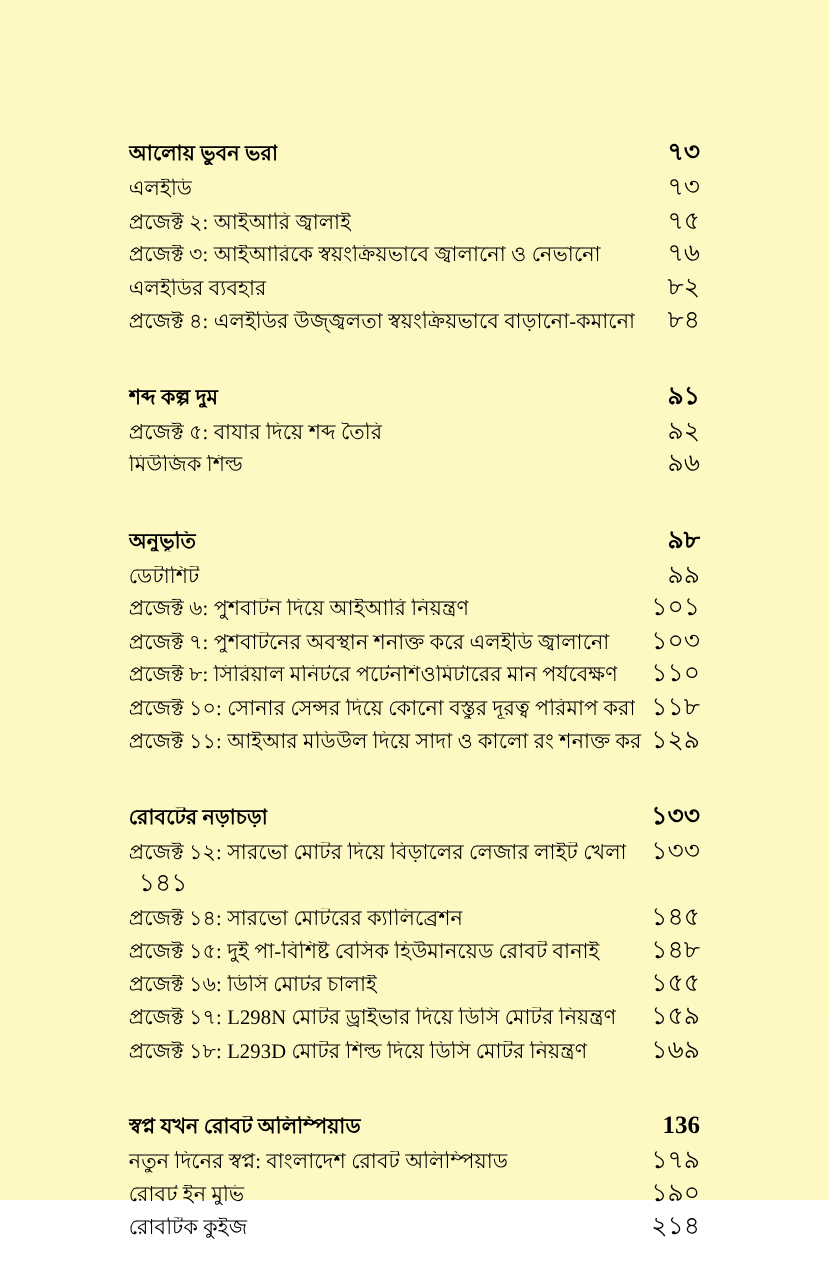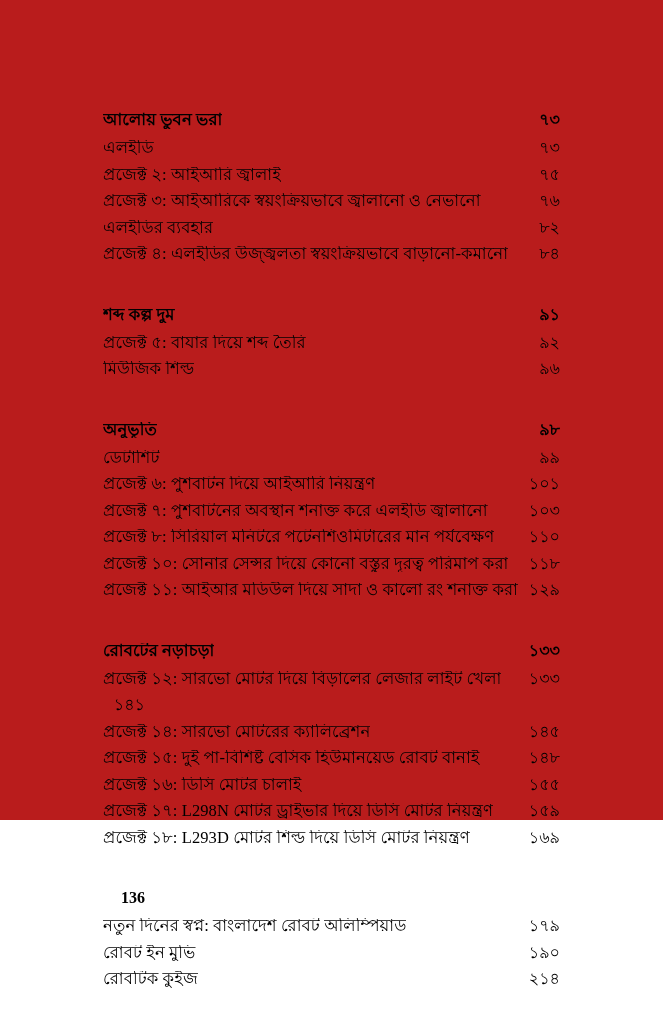--- a/index.html
+++ b/index.html
@@ -13,22 +13,22 @@
     position: relative;
     font-family: "Liberation Serif", "DejaVu Serif", serif;
     color: #000000;
     overflow: hidden;
   }
   #toc-page {
     position: absolute;
     left: 0;
     top: 0;
     width: 663px;
-    height: 820px;
-    background: #b91c1c;
+    height: 960px;
+    background: #fef9c3;
   }
   #toc-list {
     position: absolute;
     left: 103px;
     top: 112px;
     width: 457px;
   }
   .toc-section {
     display: block;
   }
@@ -44,21 +44,21 @@
     height: 26.5px;
     white-space: nowrap;
   }
   .toc-title {
     font-size: 16.5px;
     letter-spacing: 0.1px;
     flex: 0 1 auto;
     overflow: hidden;
   }
   .toc-page-num {
-    font-size: 16px;
+    font-size: 20px;
     flex: 0 0 auto;
     text-align: right;
     min-width: 34px;
     padding-left: 8px;
   }
   .toc-row.is-heading .toc-title,
   .toc-row.is-heading .toc-page-num {
     font-weight: bold;
   }
   .toc-row.is-heading {
@@ -171,20 +171,21 @@
           <span class="toc-title">প্রজেক্ট ১৭: L298N মোটর ড্রাইভার দিয়ে ডিসি মোটর নিয়ন্ত্রণ</span>
           <span class="toc-page-num">১৫৯</span>
         </div>
         <div class="toc-row is-entry">
           <span class="toc-title">প্রজেক্ট ১৮: L293D মোটর শিল্ড দিয়ে ডিসি মোটর নিয়ন্ত্রণ</span>
           <span class="toc-page-num">১৬৯</span>
         </div>
       </div>
       <div class="toc-section">
         <div class="toc-row is-heading">
+          <span class="toc-title">স্বপ্ন যখন রোবট অলিম্পিয়াড</span>
           <span class="toc-page-num">136</span>
         </div>
         <div class="toc-row is-entry">
           <span class="toc-title">নতুন দিনের স্বপ্ন: বাংলাদেশ রোবট অলিম্পিয়াড</span>
           <span class="toc-page-num">১৭৯</span>
         </div>
         <div class="toc-row is-entry">
           <span class="toc-title">রোবট ইন মুভি</span>
           <span class="toc-page-num">১৯০</span>
         </div>

